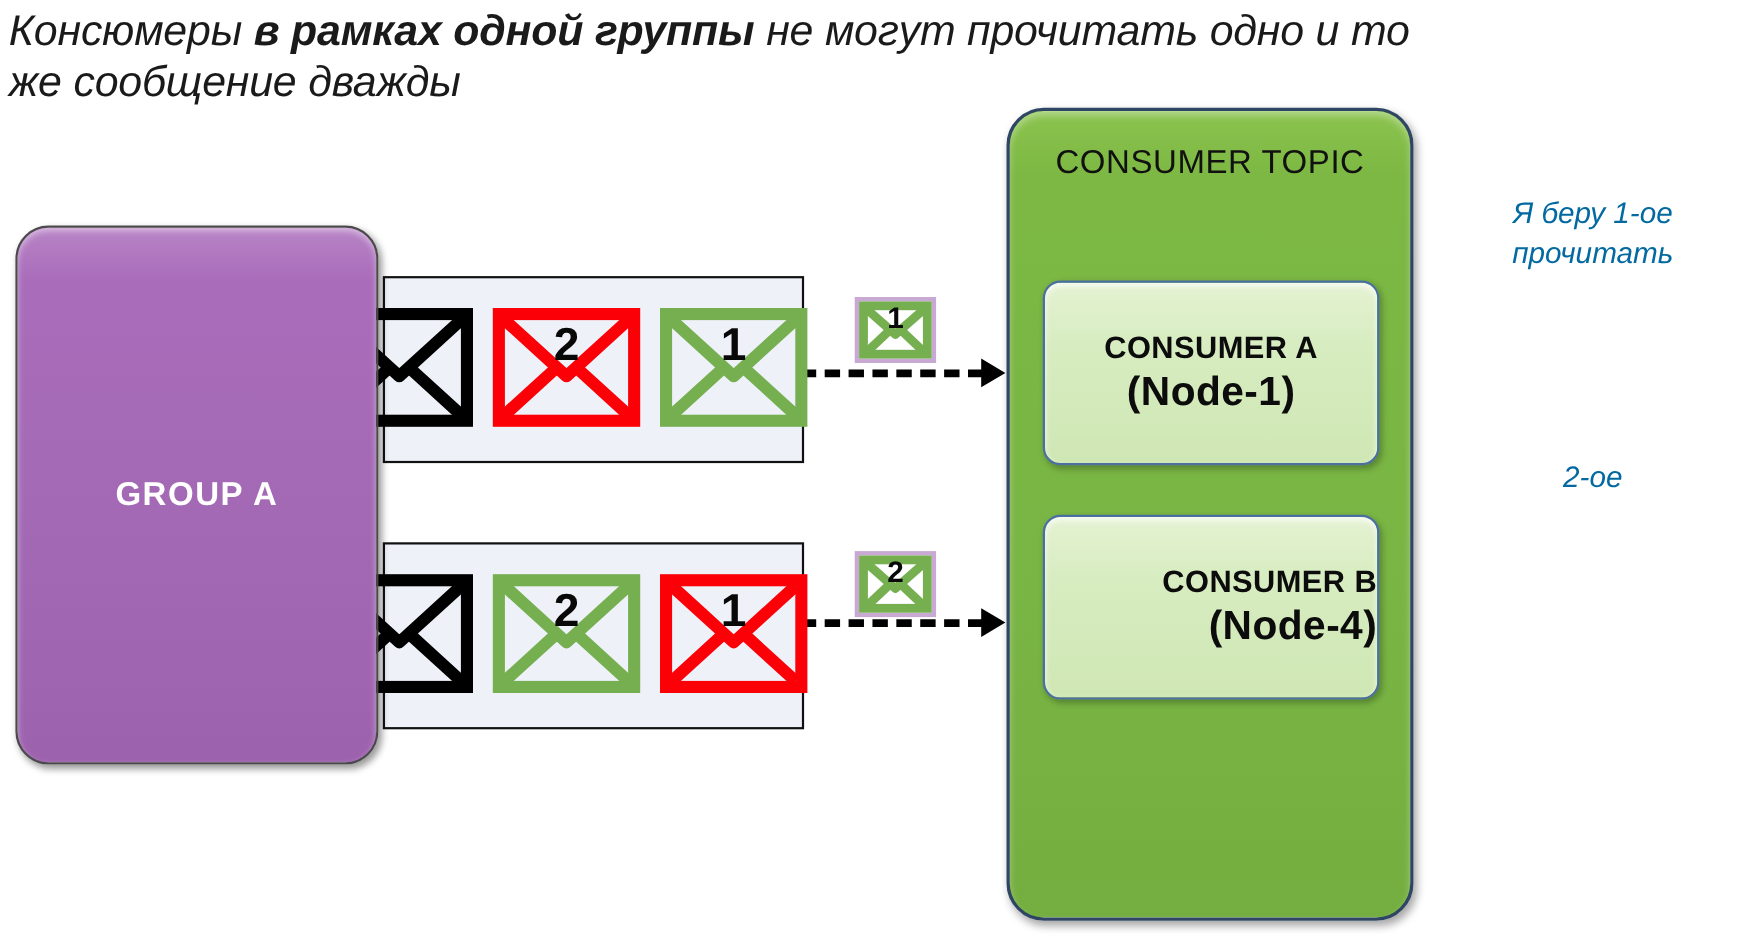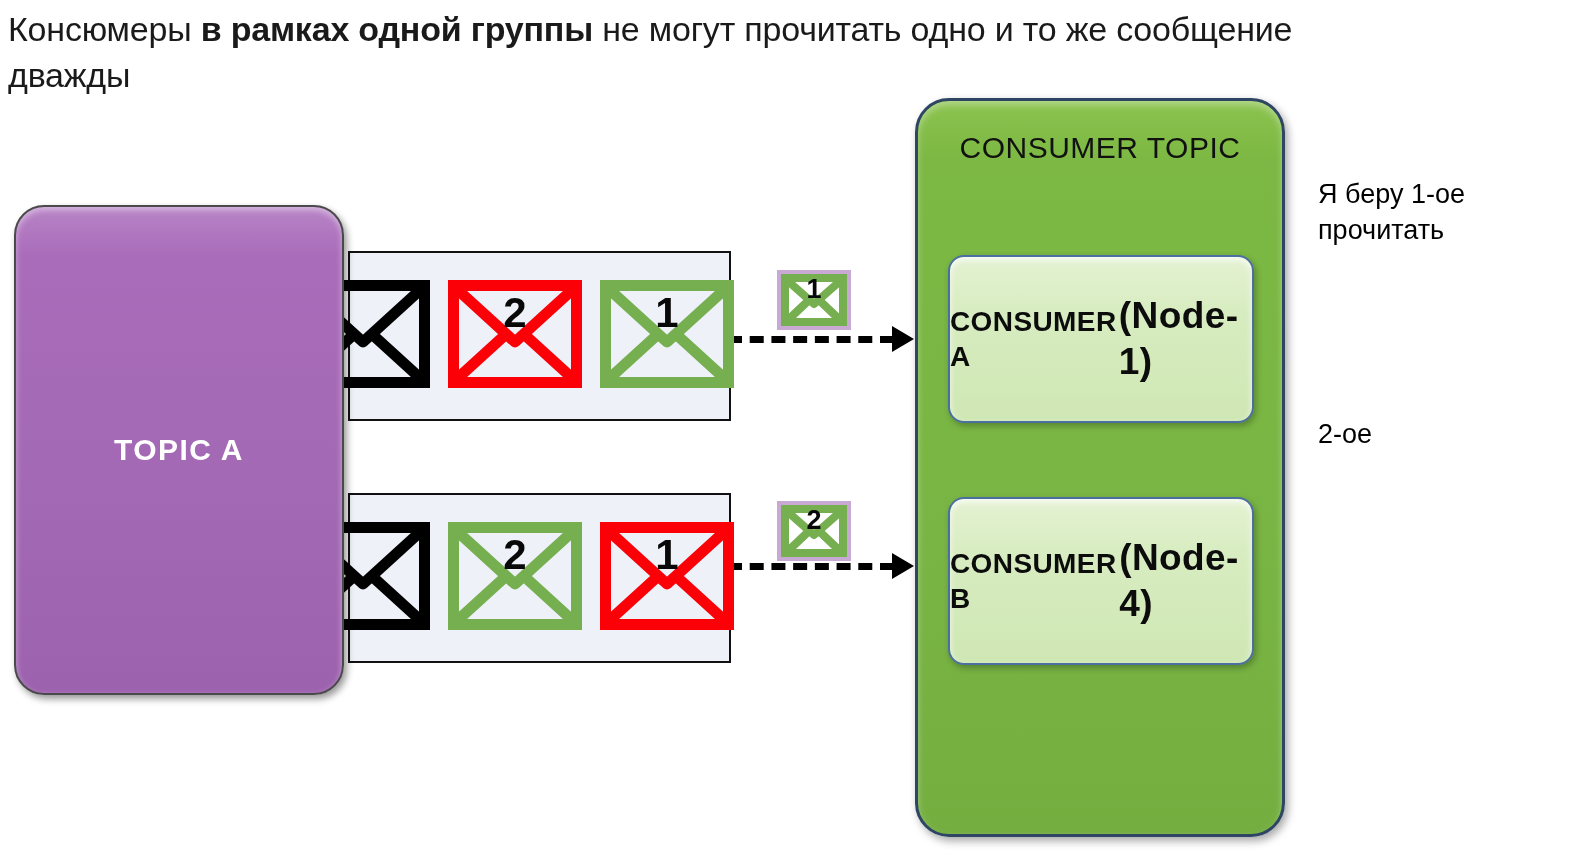--- a/index.html
+++ b/index.html
@@ -18,25 +18,26 @@
     background: #ffffff;
     overflow: hidden;
   }
 
   
   #title {
     position: absolute;
     left: 8px;
     top: 6px;
     width: 1300px;
-    font-size: 34px;
+    font-size: 39px;
     line-height: 46px;
     color: #1a1a1a;
     font-weight: 400;
     letter-spacing: -0.2px;
+    font-style: italic;
   }
   #title .strong { font-weight: 700; }
 
   
   #topic-a {
     position: absolute;
     left: 14px;
     top: 205px;
     width: 326px;
     height: 486px;
@@ -160,21 +161,21 @@
   .consumer-box {
     position: absolute;
     left: 30px;
     width: 302px;
     height: 164px;
     border-radius: 16px;
     background: linear-gradient(180deg,#e4f2d2 0%, #d7ecc0 35%, #cfe7b4 100%);
     border: 2px solid #4a6fa0;
     box-shadow: 2px 3px 6px rgba(0,0,0,.28), inset 0 3px 6px rgba(255,255,255,.8);
     display: flex;
-    flex-direction: row;
+    flex-direction: column;
     align-items: center;
     justify-content: center;
     z-index: 3;
   }
   .consumer-box .cname {
     font-weight: 800;
     font-size: 28px;
     color: #0c0c0c;
     letter-spacing: 0.4px;
     line-height: 1.25;
@@ -184,45 +185,46 @@
     font-size: 37px;
     color: #0c0c0c;
     letter-spacing: 0.4px;
     line-height: 1.25;
   }
 
   
   .annotation {
     position: absolute;
     width: 260px;
-    text-align: left;
+    text-align: center;
+    font-style: italic;
     font-size: 27px;
     line-height: 36px;
-    color: #000000;
+    color: #0369a1;
     z-index: 4;
   }
 </style>
 </head>
 <body>
 
 <div id="canvas">
 
   <div id="title">
     <span>Консюмеры </span><span class="strong">в рамках одной группы</span><span> не могут прочитать одно и то же сообщение дважды</span>
   </div>
 
   <div id="consumer-group">
     <div id="consumer-group-title">CONSUMER TOPIC</div>
 
     <div class="consumer-box" style="top:154px;">
       <div class="cname">CONSUMER A</div>
       <div class="cnode">(Node-1)</div>
     </div>
 
-    <div class="consumer-box" style="top:396px;">
+    <div class="consumer-box" style="top:367px;align-items:flex-end;">
       <div class="cname">CONSUMER B</div>
       <div class="cnode">(Node-4)</div>
     </div>
   </div>
 
   <div class="partition-box" style="left:348px; top:251px; width:379px; height:166px;"></div>
   <div class="env-row" style="left:348px; top:251px; width:379px; height:166px;">
     <div class="env env-big" style="color:#000000; margin-left:-60px;">
       <div class="frame" style="border-color:#000000;"></div>
       <svg width="134" height="108" viewBox="0 0 134 108" style="position:absolute;inset:0;">
@@ -275,21 +277,21 @@
       <div class="frame" style="border-color:#fb0007;"></div>
       <svg width="134" height="108" viewBox="0 0 134 108" style="position:absolute;inset:0;">
         <path d="M11,11 L67,62 L123,11" fill="none" stroke="#fb0007" stroke-width="11" stroke-linejoin="round"></path>
         <path d="M11,97 L56,56 M123,97 L78,56" fill="none" stroke="#fb0007" stroke-width="11"></path>
       </svg>
       <div class="num">1</div>
     </div>
   </div>
 
   <div id="topic-a">
-    <div id="topic-a-label">TOPIC A</div>
+    <div id="topic-a-label">GROUP A</div>
   </div>
 
   <div class="arrow-wrap" style="left:728px; top:326px; width:195px; height:26px;">
     <div class="arrow-dash" style="left:0; top:10px; width:166px;"></div>
     <div class="arrow-head" style="left:164px; top:0;"></div>
   </div>
   <div class="env env-small" style="left:781px; top:274px; position:absolute; color:#76af50; z-index:7;">
     <div class="outer"></div>
     <div class="frame" style="border-color:#76af50;"></div>
     <svg width="66" height="52" viewBox="0 0 66 52" style="position:absolute;inset:0;">

